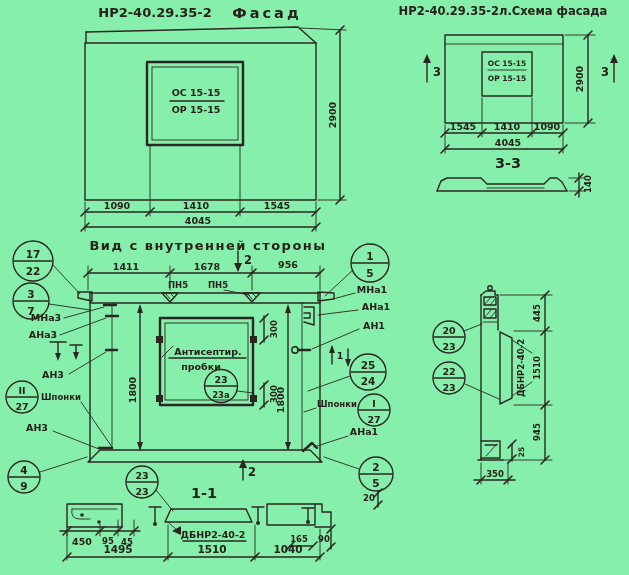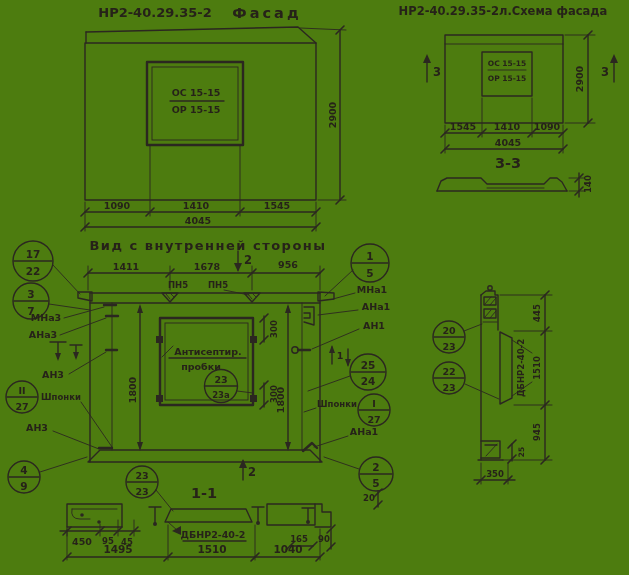--- a/index.html
+++ b/index.html
@@ -1,16 +1,16 @@
 <!DOCTYPE html>
 <html><head>
 <meta charset="utf-8">
 <style>
   html,body{margin:0;padding:0;background:#e8e6df;}
-  .page{position:relative;width:629px;height:575px;background:#4d7c0f;overflow:hidden;
+  .page{position:relative;width:629px;height:575px;background:#86efac;overflow:hidden;
         font-family:"DejaVu Sans",sans-serif;}
   svg{position:absolute;left:0;top:0;}
   svg text{font-family:"DejaVu Sans",sans-serif;font-weight:bold;fill:#262219;text-anchor:middle;}
   .t7{font-size:7.5px;} .t8{font-size:8.5px;} .t9{font-size:9.5px;} .t10{font-size:10.5px;}
   .t11{font-size:11.5px;} .t13{font-size:13px;} .t14{font-size:14.5px;}
   .sp1{letter-spacing:1.5px;} .sp2{letter-spacing:3px;}
   .ln{stroke:#2b2720;stroke-width:1.4;fill:none;stroke-linecap:round;stroke-linejoin:round;}
   .lt{stroke:#2b2720;stroke-width:0.9;fill:none;stroke-linecap:round;}
   .lk{stroke:#2b2720;stroke-width:2.4;fill:none;stroke-linecap:round;stroke-linejoin:round;}
   .tick{stroke:#2b2720;stroke-width:1.6;fill:none;stroke-linecap:round;}

